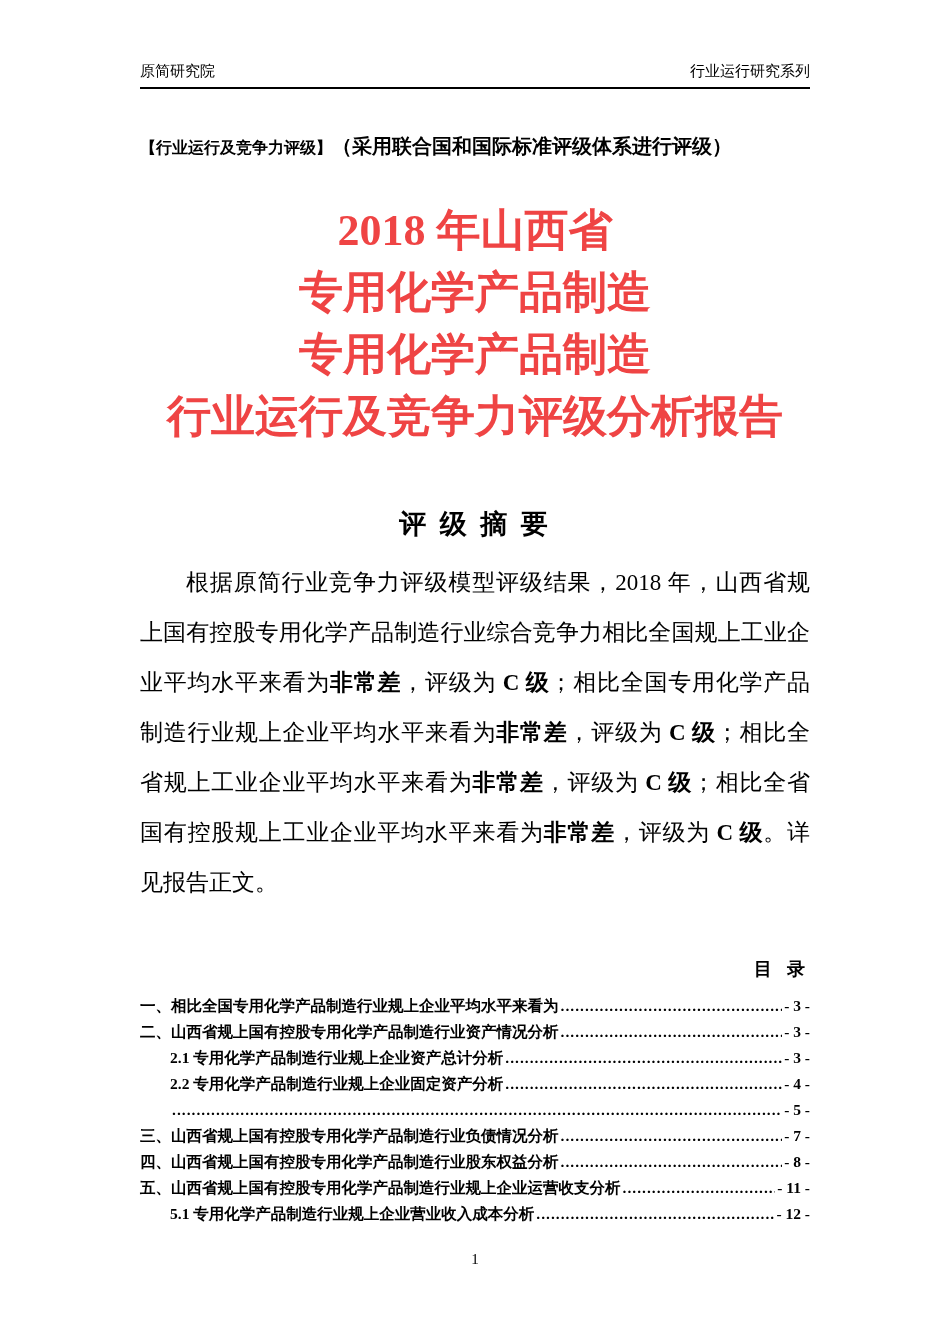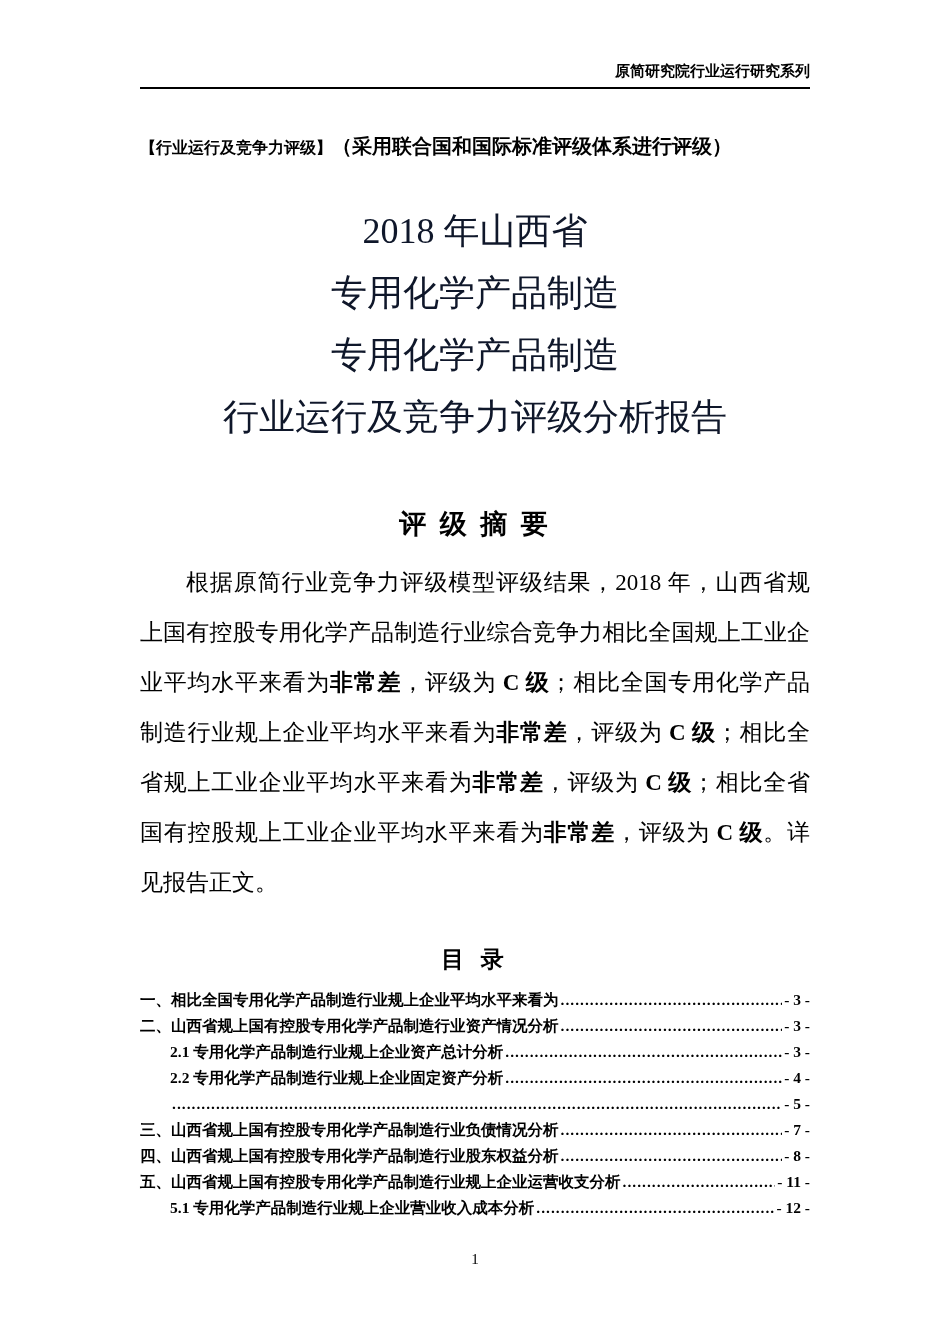--- a/index.html
+++ b/index.html
@@ -14,43 +14,42 @@
     width: 950px;
     height: 1344px;
     background: #ffffff;
     overflow: hidden;
     margin: 0 auto;
   }
   .content { padding: 0 140px; }
 
   .header {
     display: flex;
-    justify-content: flex-end;
+    justify-content: space-between;
     align-items: flex-end;
     padding-top: 62px;
     padding-bottom: 7px;
     border-bottom: 2px solid #000;
     font-size: 15px;
     line-height: 1.2;
-    font-weight: bold;
   }
 
   .subtitle {
     margin-top: 44px;
     font-size: 16px;
     font-weight: bold;
     white-space: nowrap;
   }
   .subtitle .paren { font-size: 20px; }
 
   .title-block { margin-top: 40px; text-align: center; }
   .title-line {
-    font-size: 36px;
-    font-weight: normal;
-    color: #0f172a;
+    font-size: 44px;
+    font-weight: bold;
+    color: #ef4444;
     line-height: 62px;
     font-family: "Liberation Serif", "DejaVu Serif", serif;
   }
 
   .summary-heading {
     margin-top: 58px;
     text-align: center;
     font-size: 27px;
     font-weight: bold;
     letter-spacing: 3px;
@@ -63,23 +62,23 @@
     line-height: 50px;
     text-align: justify;
     text-indent: 2em;
   }
   .summary-para .b {
     font-weight: bold;
     font-family: Liberation Serif, serif;
   }
 
   .toc-heading {
-    margin-top: 36px;
-    text-align: center;
-    font-size: 23px;
+    margin-top: 49px;
+    text-align: right;
+    font-size: 18px;
     font-weight: bold;
     letter-spacing: 5px;
     font-family: "Liberation Sans", "DejaVu Sans", sans-serif;
   }
 
   .toc { margin-top: 12px; font-weight: bold; font-size: 15.5px; }
   .toc-row {
     display: flex;
     align-items: baseline;
     line-height: 26px;

